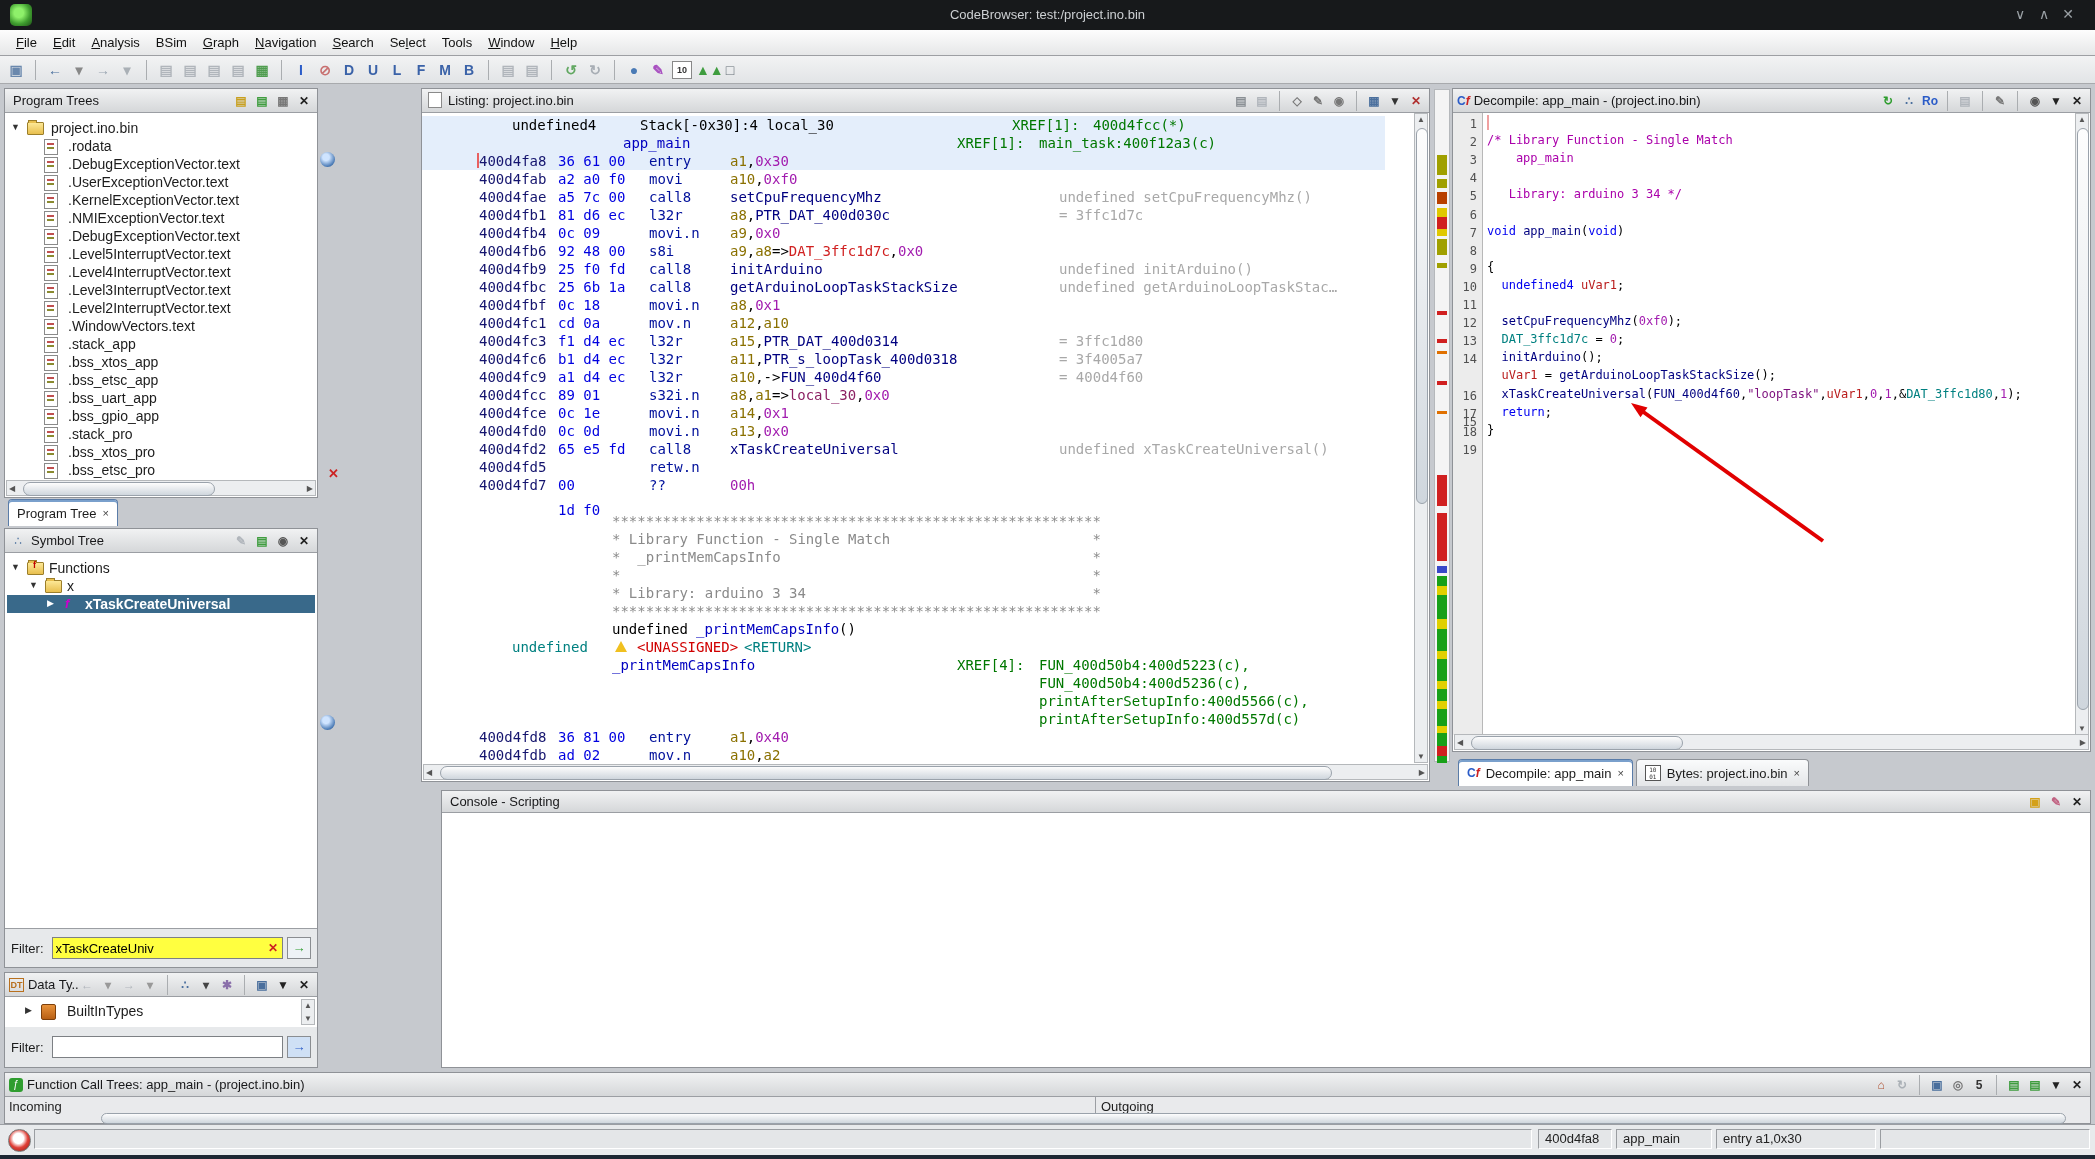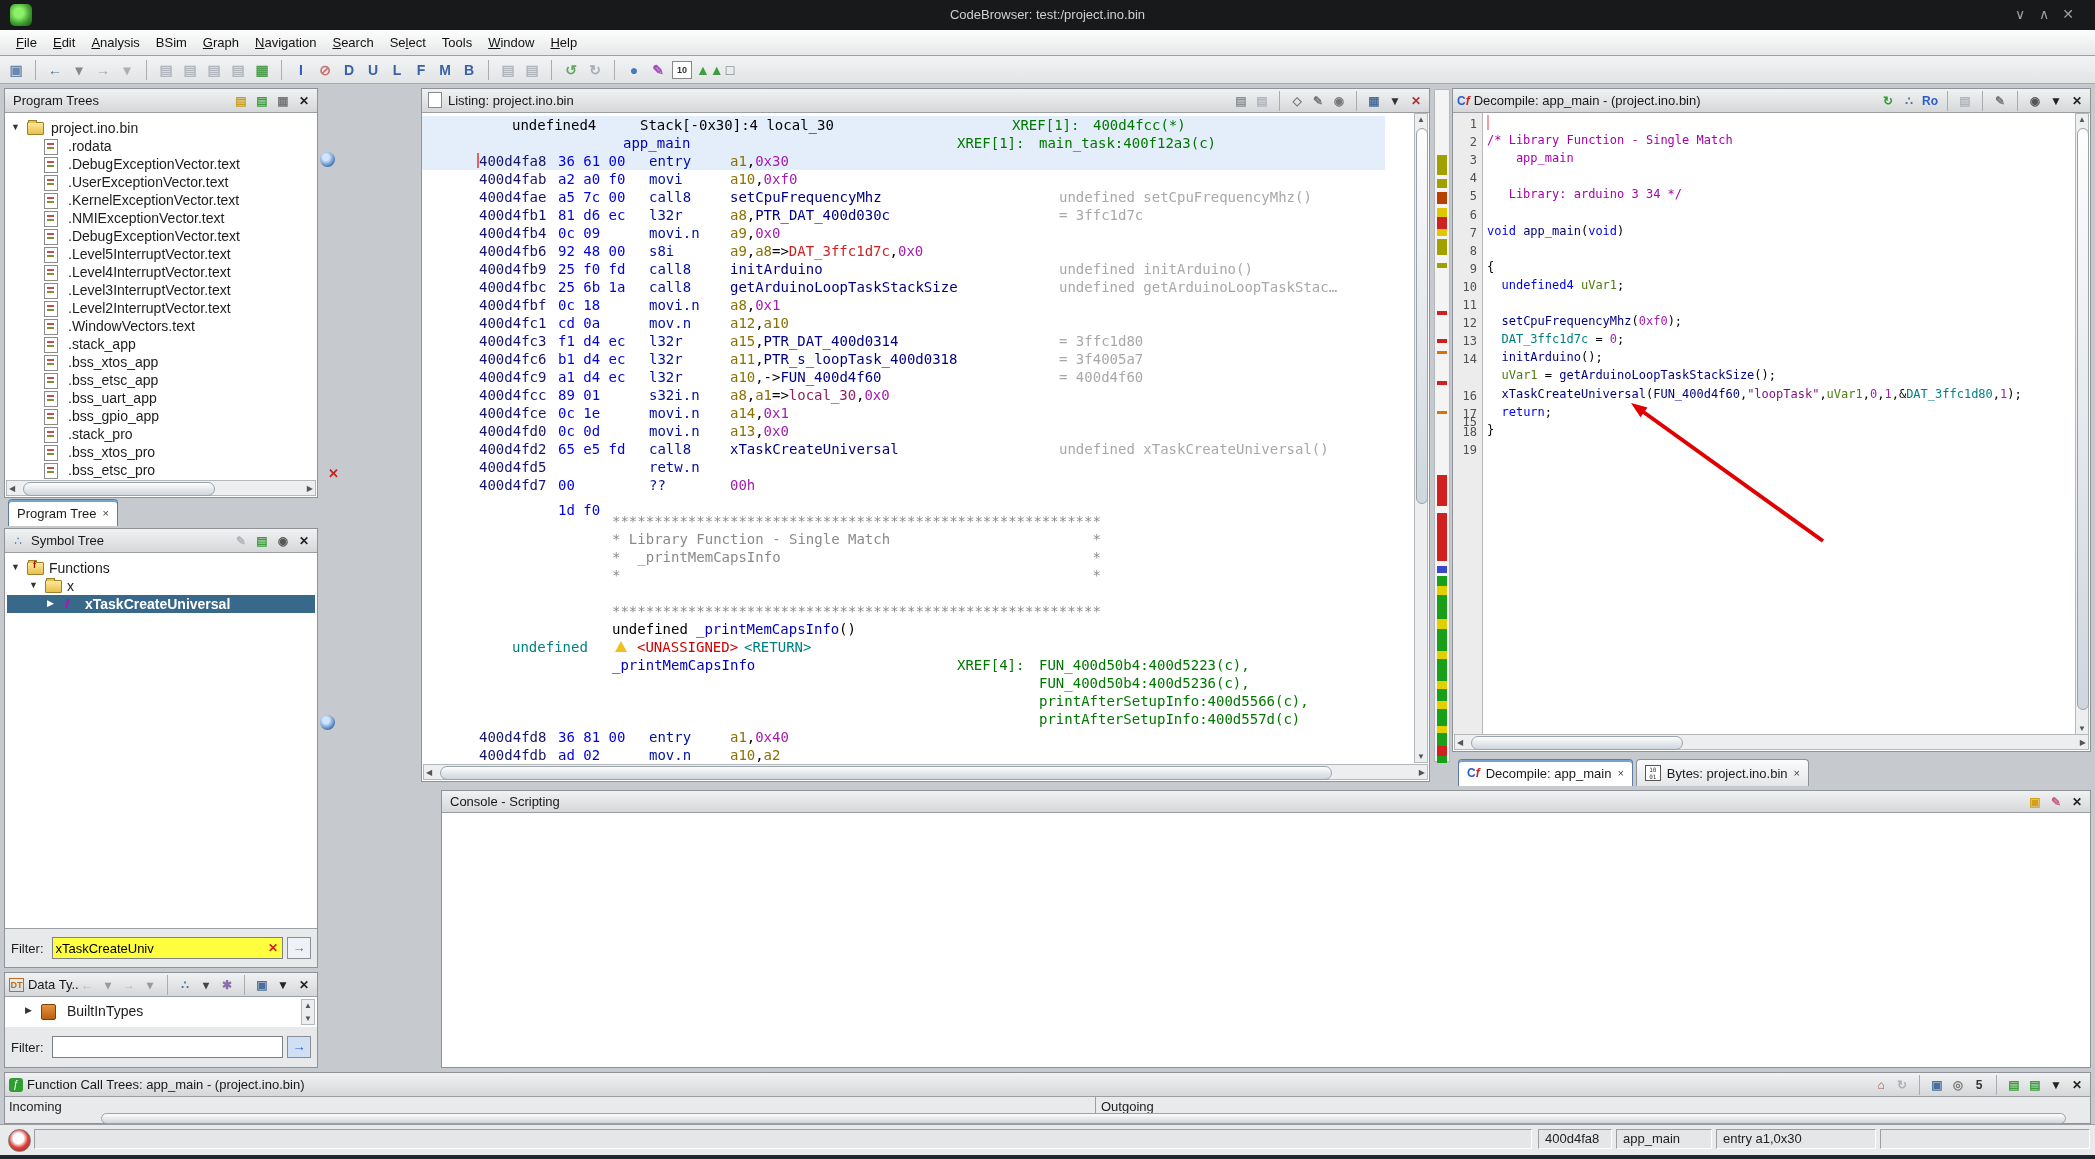--- a/index.html
+++ b/index.html
@@ -57,21 +57,21 @@
   #listing-content{position:absolute;left:0;top:24px;width:963px;height:650px;background:#fff;overflow:hidden;}
   .lrow{position:absolute;left:0;width:100%;height:18px;}
   .lrow span{position:absolute;top:1px;white-space:pre;font-size:14px;font-family:"DejaVu Sans Mono",monospace;}
   .hlrow{position:absolute;left:0;width:100%;height:18px;background:#e4eefb;}
   .cursorbar{position:absolute;width:2px;height:15px;background:#e86060;}
   .warn-tri{position:absolute;width:0;height:0;border-left:6px solid transparent;border-right:6px solid transparent;border-bottom:11px solid #f0c020;}
   
   .c-addr{color:#14146e;} .c-bytes{color:#0000e0;} .c-mn{color:#00109b;} .c-reg{color:#8a7000;}
   .c-num{color:#a21caf;} .c-fn{color:#000080;} .c-pl{color:#000000;} .c-xref{color:#007800;}
   .c-eol{color:#a8a8a8;} .c-cmt{color:#8a8a8a;} .c-err{color:#d00000;} .c-ret{color:#008080;}
-  .c-glob{color:#008080;} .c-var{color:#4d7c0f;} .c-kw{color:#0000f0;} .c-str{color:#7d107d;}
+  .c-glob{color:#008080;} .c-var{color:#b91c1c;} .c-kw{color:#0000f0;} .c-str{color:#7d107d;}
   .c-lbl{color:#8b1f62;} .c-dat{color:#d02020;} .c-ptr{color:#000080;} .c-blue{color:#0000c0;}
   
   #decomp-gutter{position:absolute;left:0;top:24px;width:29px;bottom:16px;background:#ececec;border-right:1px solid #b8b8b8;}
   .dnum{position:absolute;right:5px;font-size:12px;color:#505050;font-family:"DejaVu Sans Mono",monospace;}
   .dline{position:absolute;left:34px;height:18px;white-space:pre;font-size:12px;font-family:"DejaVu Sans Mono",monospace;}
   
   .tabstrip{position:absolute;display:flex;align-items:flex-end;gap:3px;}
   .tab{height:26px;background:linear-gradient(#fafbfc,#e4e6e8);border:1px solid #8f9297;border-bottom:none;
     border-radius:4px 4px 0 0;display:flex;align-items:center;padding:0 8px;font-size:13px;gap:6px;}
   .tab.active{background:#fff;border-color:#5a7ca8;box-shadow:inset 0 2px 0 #7aa0cc;}
@@ -603,20 +603,23 @@
         </div>
         <div class="lrow" style="top: 435px;">
           <span class="c-cmt" style="left: 190px;">*  _printMemCapsInfo                                     *</span>
         </div>
         <div class="lrow" style="top: 417px;">
           <span class="c-cmt" style="left: 190px;">* Library Function - Single Match                        *</span>
         </div>
         <div class="lrow" style="top: 453px;">
           <span class="c-cmt" style="left: 190px;">*                                                        *</span>
         </div>
+        <div class="lrow" style="top: 471px;">
+          <span class="c-cmt" style="left: 190px;">* Library: arduino 3 34                                  *</span>
+        </div>
         <div class="lrow" style="top: 489px;">
           <span class="c-cmt" style="left: 190px;">**********************************************************</span>
         </div>
         <div class="lrow" style="top: 507px;">
           <span class="c-pl" style="left: 190px;">undefined </span>
           <span class="c-blue" style="left: 274px;">_printMemCapsInfo</span>
           <span class="c-pl" style="left: 417px;">()</span>
         </div>
         <div class="lrow" style="top: 525px;">
           <div class="warn-tri" style="left: 193px; top: 3px;"></div>

